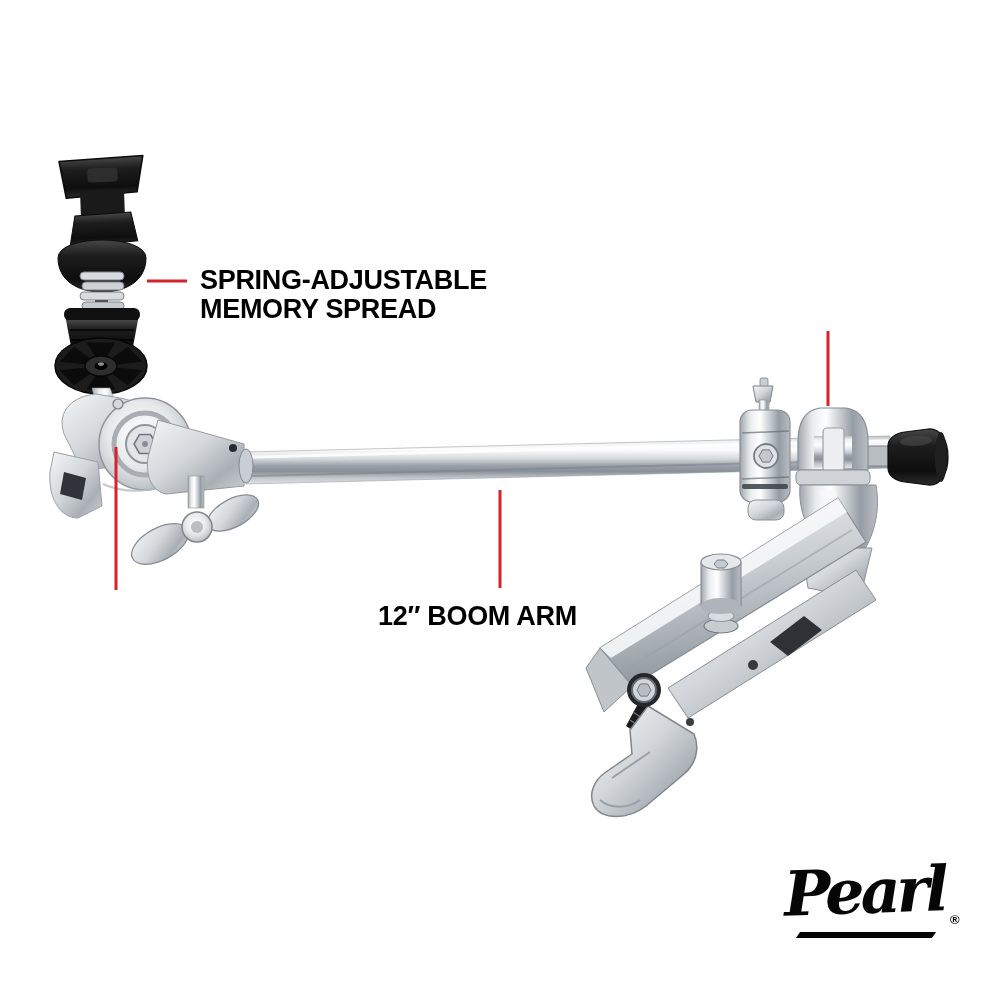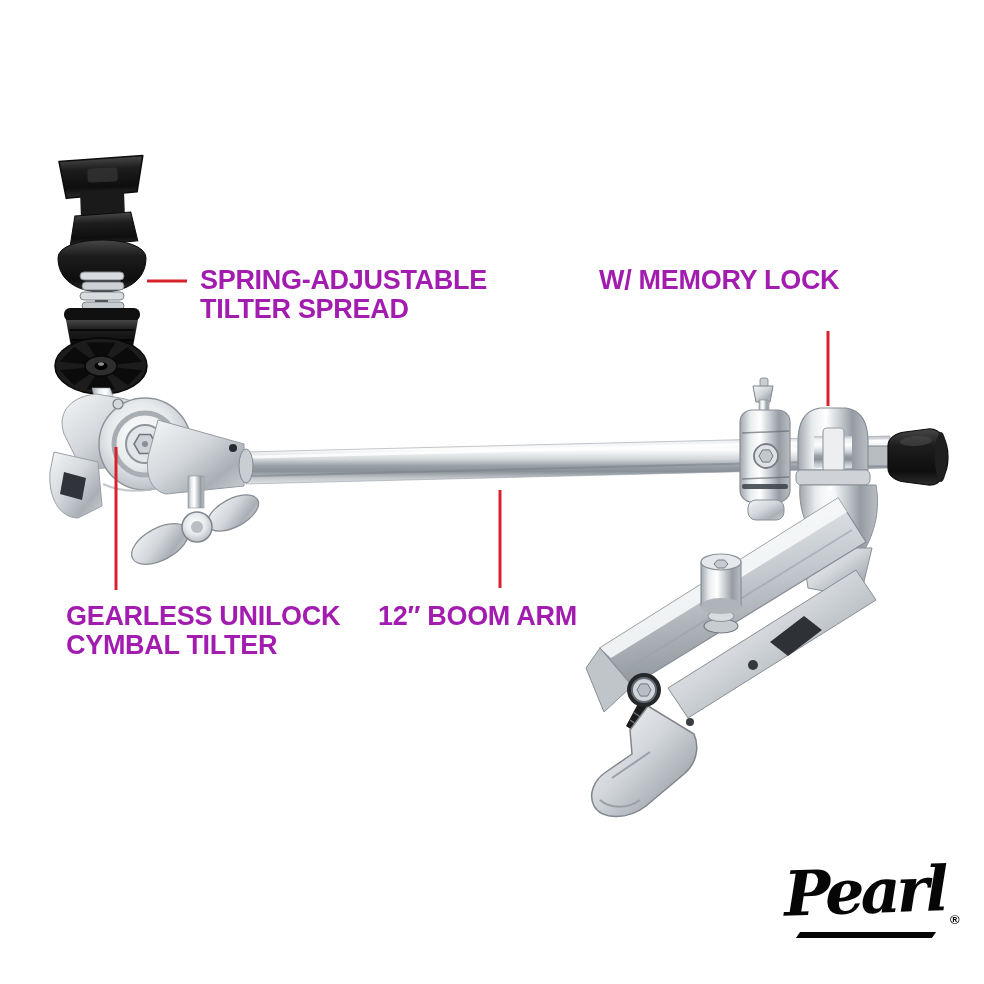--- a/index.html
+++ b/index.html
@@ -3,21 +3,21 @@
 <meta charset="utf-8">
 <style>
   html,body{margin:0;padding:0;background:#ffffff;}
   .stage{
     position:relative;width:984px;height:984px;background:#ffffff;overflow:hidden;
     font-family:"Liberation Sans",sans-serif;
   }
   .stage svg{position:absolute;left:0;top:0;}
   .callout{
     position:absolute;
-    color:#a21caf;
+    color:#000000;
     font-weight:bold;
     font-size:27px;
     line-height:29px;
     letter-spacing:-0.3px;
     white-space:nowrap;
   }
   .logo{
     position:absolute;left:778px;top:856px;width:196px;height:100px;color:#060606;
   }
   .logo-text{
@@ -234,31 +234,26 @@
     <g stroke="#d6222a" stroke-width="3">
       <line x1="147" y1="281" x2="187" y2="281"></line>
       <line x1="828" y1="331" x2="828" y2="406"></line>
       <line x1="116" y1="447" x2="116" y2="590"></line>
       <line x1="500" y1="490" x2="500" y2="588"></line>
     </g>
   </svg>
 
   <div class="callout" style="left:200px;top:266px">
     <div>SPRING-ADJUSTABLE</div>
-    <div>TILTER SPREAD</div>
+    <div>MEMORY SPREAD</div>
   </div>
 
   <div class="callout" style="left:599px;top:266px">
-    <div>W/ MEMORY LOCK</div>
-  </div>
-
-  <div class="callout" style="left:66px;top:602px">
-    <div>GEARLESS UNILOCK</div>
-    <div>CYMBAL TILTER</div>
-  </div>
+  </div>
+
 
   <div class="callout" style="left:378px;top:602px">
     <div>12″ BOOM ARM</div>
   </div>
 
   <div class="logo">
     <span class="logo-text">Pearl</span>
     <div class="logo-underline"></div>
     <span class="logo-reg">®</span>
   </div>

